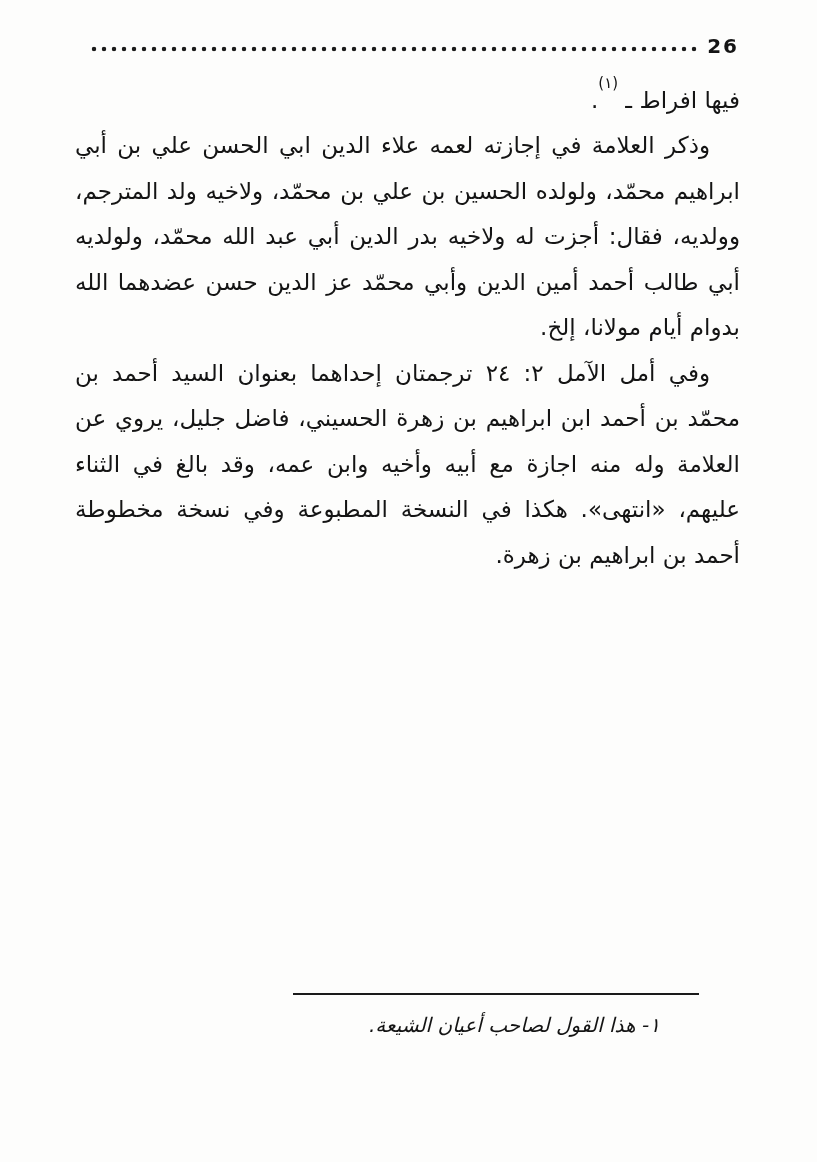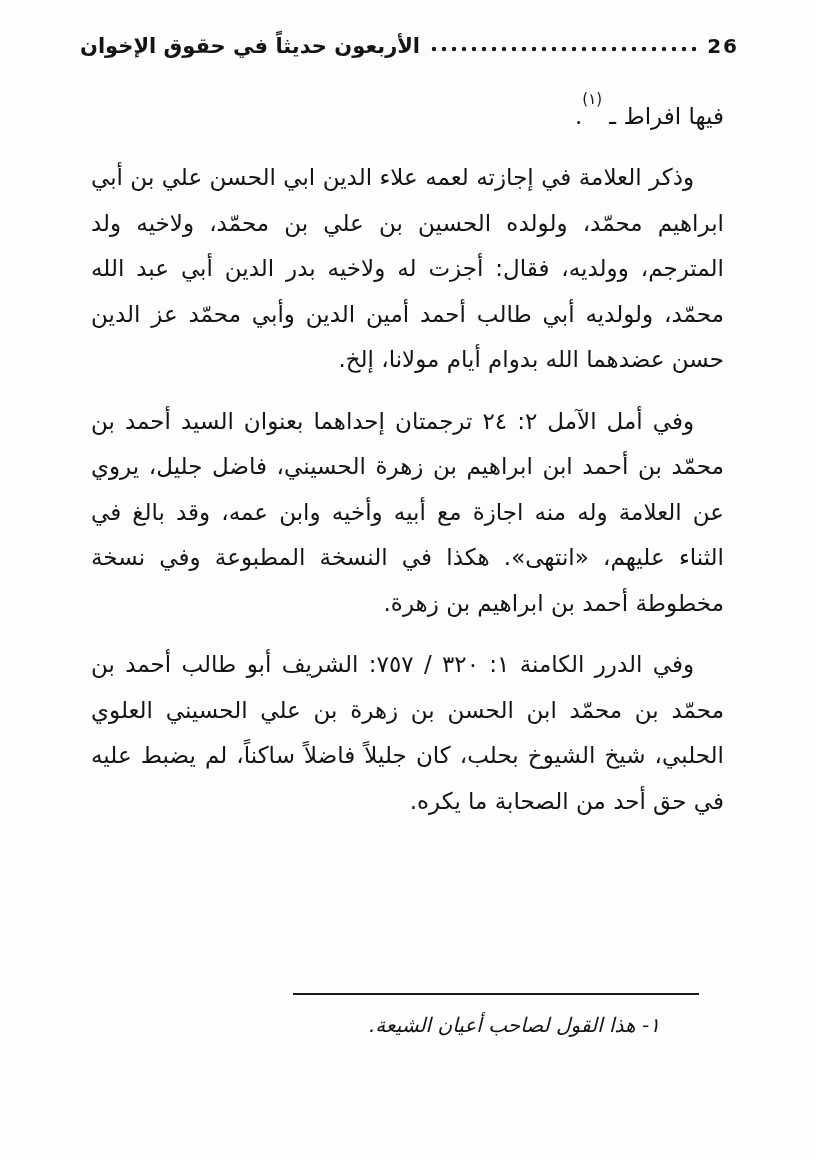--- a/index.html
+++ b/index.html
@@ -50,21 +50,21 @@
     position: absolute;
     top: 72px;
     right: 77px;
     left: 75px;
     direction: rtl;
     text-align: justify;
     font-size: 23px;
     line-height: 45.5px;
   }
   .page-body p {
-    margin: 16px;
+    margin: 0;
     padding: 0;
   }
   p.opening-line {
     text-align: right;
     text-indent: 0;
   }
   p.para {
     text-indent: 30px;       
   }
   p.para-continues {
@@ -97,33 +97,31 @@
   }
 </style>
 </head>
 <body>
 
 <div class="page">
 
   <div class="running-header">
     <span class="page-number">26</span>
     <span class="dot-leader"></span>
-    <span class="book-title">الأربعون حديثاً في حقوق الإخوان</span>
   </div>
 
   <div class="page-body">
 
     <p class="opening-line"><span>فيها افراط ـ</span> <sup class="footnote-marker">(١)</sup><span>.</span></p>
 
     <p class="para">وذكر العلامة في إجازته لعمه علاء الدين ابي الحسن علي بن أبي ابراهيم محمّد، ولولده الحسين بن علي بن محمّد، ولاخيه ولد المترجم، وولديه، فقال: أجزت له ولاخيه بدر الدين أبي عبد الله محمّد، ولولديه أبي طالب أحمد أمين الدين وأبي محمّد عز الدين حسن عضدهما الله بدوام أيام مولانا، إلخ.</p>
 
     <p class="para">وفي أمل الآمل ٢: ٢٤ ترجمتان إحداهما بعنوان السيد أحمد بن محمّد بن أحمد ابن ابراهيم بن زهرة الحسيني، فاضل جليل، يروي عن العلامة وله منه اجازة مع أبيه وأخيه وابن عمه، وقد بالغ في الثناء عليهم، «انتهى». هكذا في النسخة المطبوعة وفي نسخة مخطوطة أحمد بن ابراهيم بن زهرة.</p>
 
 
-    <p class="para">وفي الدرر الكامنة ١: ٣٢٠ / ٧٥٧: الشريف أبو طالب أحمد بن محمّد بن محمّد ابن الحسن بن زهرة بن علي الحسيني العلوي الحلبي، شيخ الشيوخ بحلب، كان جليلاً فاضلاً ساكناً، لم يضبط عليه في حق أحد من الصحابة ما يكره.</p>
 
 
   </div>
 
   <div class="footnote-rule"></div>
 
   <div class="footnote">
     <span>١- هذا القول لصاحب أعيان الشيعة.</span>
   </div>
 

